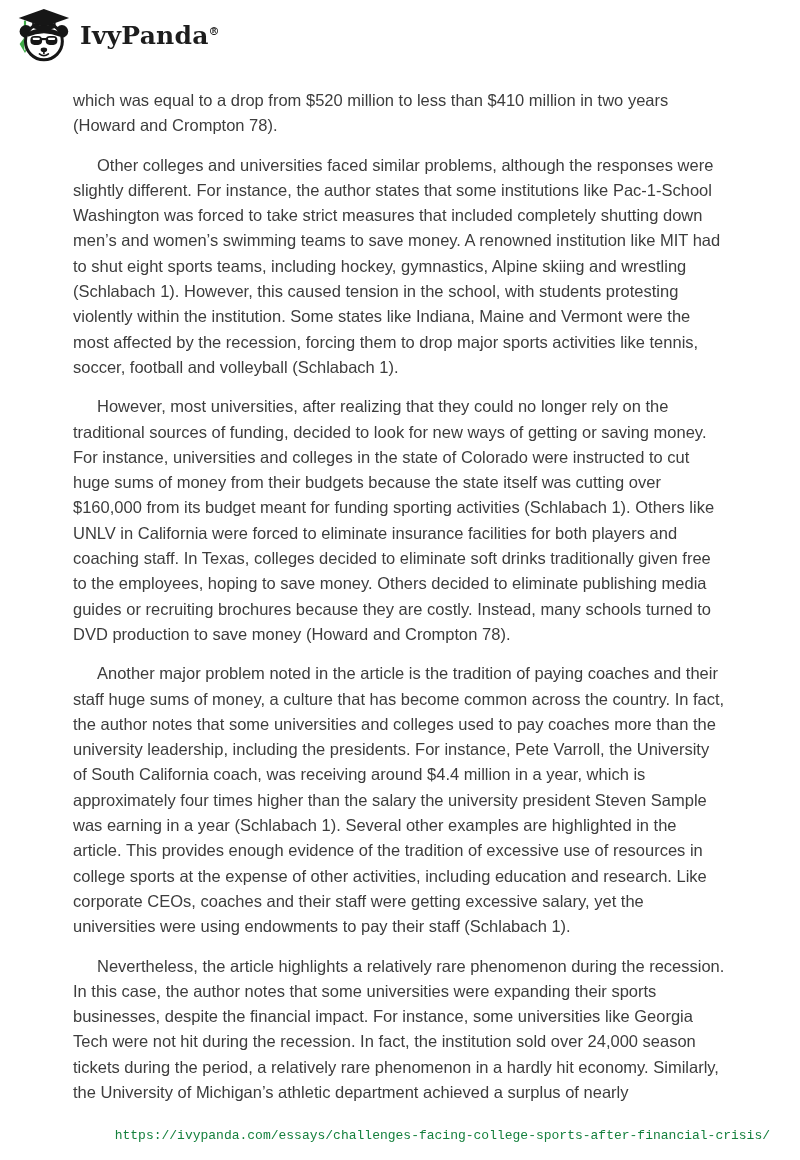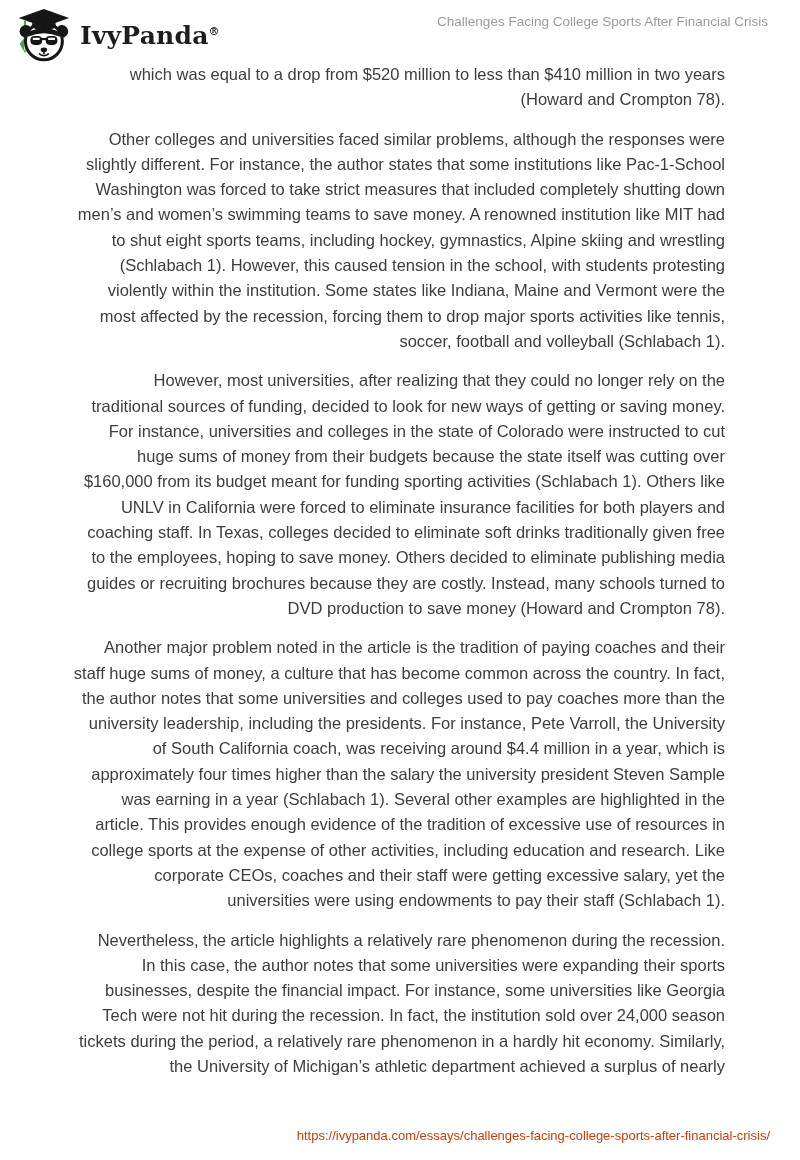--- a/index.html
+++ b/index.html
@@ -50,45 +50,46 @@
     top: 14px;
     right: 32px;
     font-size: 13.5px;
     color: #9b9b9b;
     white-space: nowrap;
   }
 
   
   .content {
     position: absolute;
-    top: 62px;
+    top: 88px;
     left: 73px;
     width: 652px;
     color: #3d3d3d;
     font-size: 16.5px;
     line-height: 25.3px;
-    text-align: right;
+    text-align: left;
   }
   .content p {
     margin: 0 0 14px 0;
     text-indent: 24px;
   }
   .content p.continuation {
     text-indent: 0;
   }
 
   
   .footer-url {
     position: absolute;
     top: 1128px;
     right: 30px;
     font-size: 13px;
-    color: #c2410c;
+    color: #15803d;
     text-decoration: none;
     white-space: nowrap;
+    font-family: Liberation Mono, monospace;
   }
 </style>
 </head>
 <body>
 
 <div class="page">
 
   <div class="header">
     <div class="logo-wrap">
       <span class="logo-icon">
@@ -115,21 +116,20 @@
           <rect x="20.5" y="33" width="8" height="2.6" rx="1.3" fill="#ffffff"></rect>
           <rect x="37.5" y="33" width="8" height="2.6" rx="1.3" fill="#ffffff"></rect>
 
           <ellipse cx="33" cy="46.5" rx="3.6" ry="2.6" fill="#161616"></ellipse>
           <line x1="33" y1="48.5" x2="33" y2="51" stroke="#161616" stroke-width="1.8"></line>
           <path d="M28 51 Q33 55 38 51" fill="none" stroke="#161616" stroke-width="1.8" stroke-linecap="round"></path>
         </svg>
       </span>
       <span class="brand"><span>IvyPanda</span><sup>®</sup></span>
     </div>
-    <div class="header-title">Challenges Facing College Sports After Financial Crisis</div>
   </div>
 
   <div class="content">
     <p class="continuation">which was equal to a drop from $520 million to less than $410 million in two years (Howard and Crompton 78).</p>
     <p>Other colleges and universities faced similar problems, although the responses were slightly different. For instance, the author states that some institutions like Pac-1-School Washington was forced to take strict measures that included completely shutting down men’s and women’s swimming teams to save money. A renowned institution like MIT had to shut eight sports teams, including hockey, gymnastics, Alpine skiing and wrestling (Schlabach 1). However, this caused tension in the school, with students protesting violently within the institution. Some states like Indiana, Maine and Vermont were the most affected by the recession, forcing them to drop major sports activities like tennis, soccer, football and volleyball (Schlabach 1).</p>
     <p>However, most universities, after realizing that they could no longer rely on the traditional sources of funding, decided to look for new ways of getting or saving money. For instance, universities and colleges in the state of Colorado were instructed to cut huge sums of money from their budgets because the state itself was cutting over $160,000 from its budget meant for funding sporting activities (Schlabach 1). Others like UNLV in California were forced to eliminate insurance facilities for both players and coaching staff. In Texas, colleges decided to eliminate soft drinks traditionally given free to the employees, hoping to save money. Others decided to eliminate publishing media guides or recruiting brochures because they are costly. Instead, many schools turned to DVD production to save money (Howard and Crompton 78).</p>
     <p>Another major problem noted in the article is the tradition of paying coaches and their staff huge sums of money, a culture that has become common across the country. In fact, the author notes that some universities and colleges used to pay coaches more than the university leadership, including the presidents. For instance, Pete Varroll, the University of South California coach, was receiving around $4.4 million in a year, which is approximately four times higher than the salary the university president Steven Sample was earning in a year (Schlabach 1). Several other examples are highlighted in the article. This provides enough evidence of the tradition of excessive use of resources in college sports at the expense of other activities, including education and research. Like corporate CEOs, coaches and their staff were getting excessive salary, yet the universities were using endowments to pay their staff (Schlabach 1).</p>
     <p>Nevertheless, the article highlights a relatively rare phenomenon during the recession. In this case, the author notes that some universities were expanding their sports businesses, despite the financial impact. For instance, some universities like Georgia Tech were not hit during the recession. In fact, the institution sold over 24,000 season tickets during the period, a relatively rare phenomenon in a hardly hit economy. Similarly, the University of Michigan’s athletic department achieved a surplus of nearly</p>
   </div>
 

